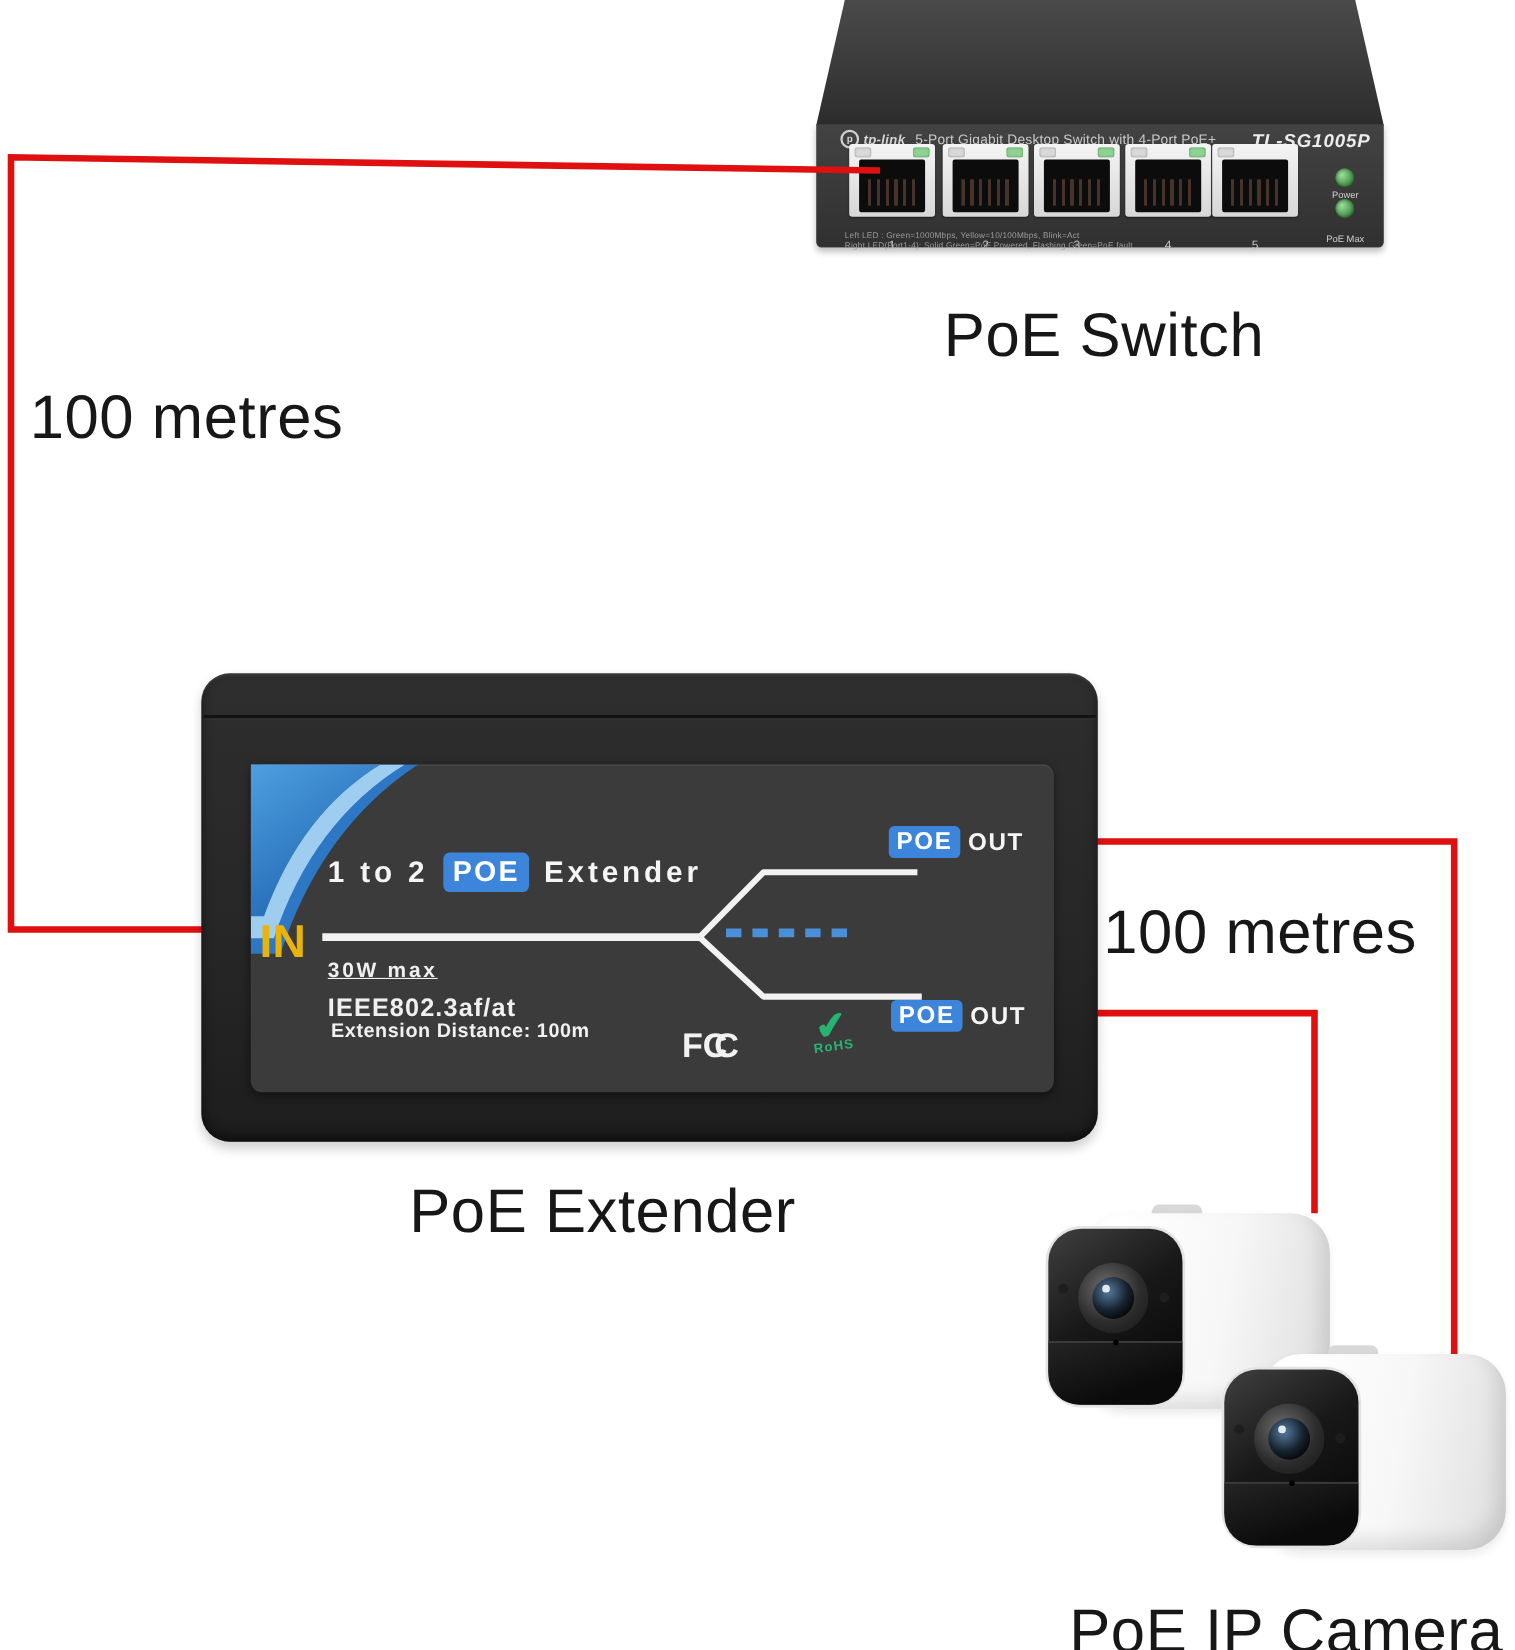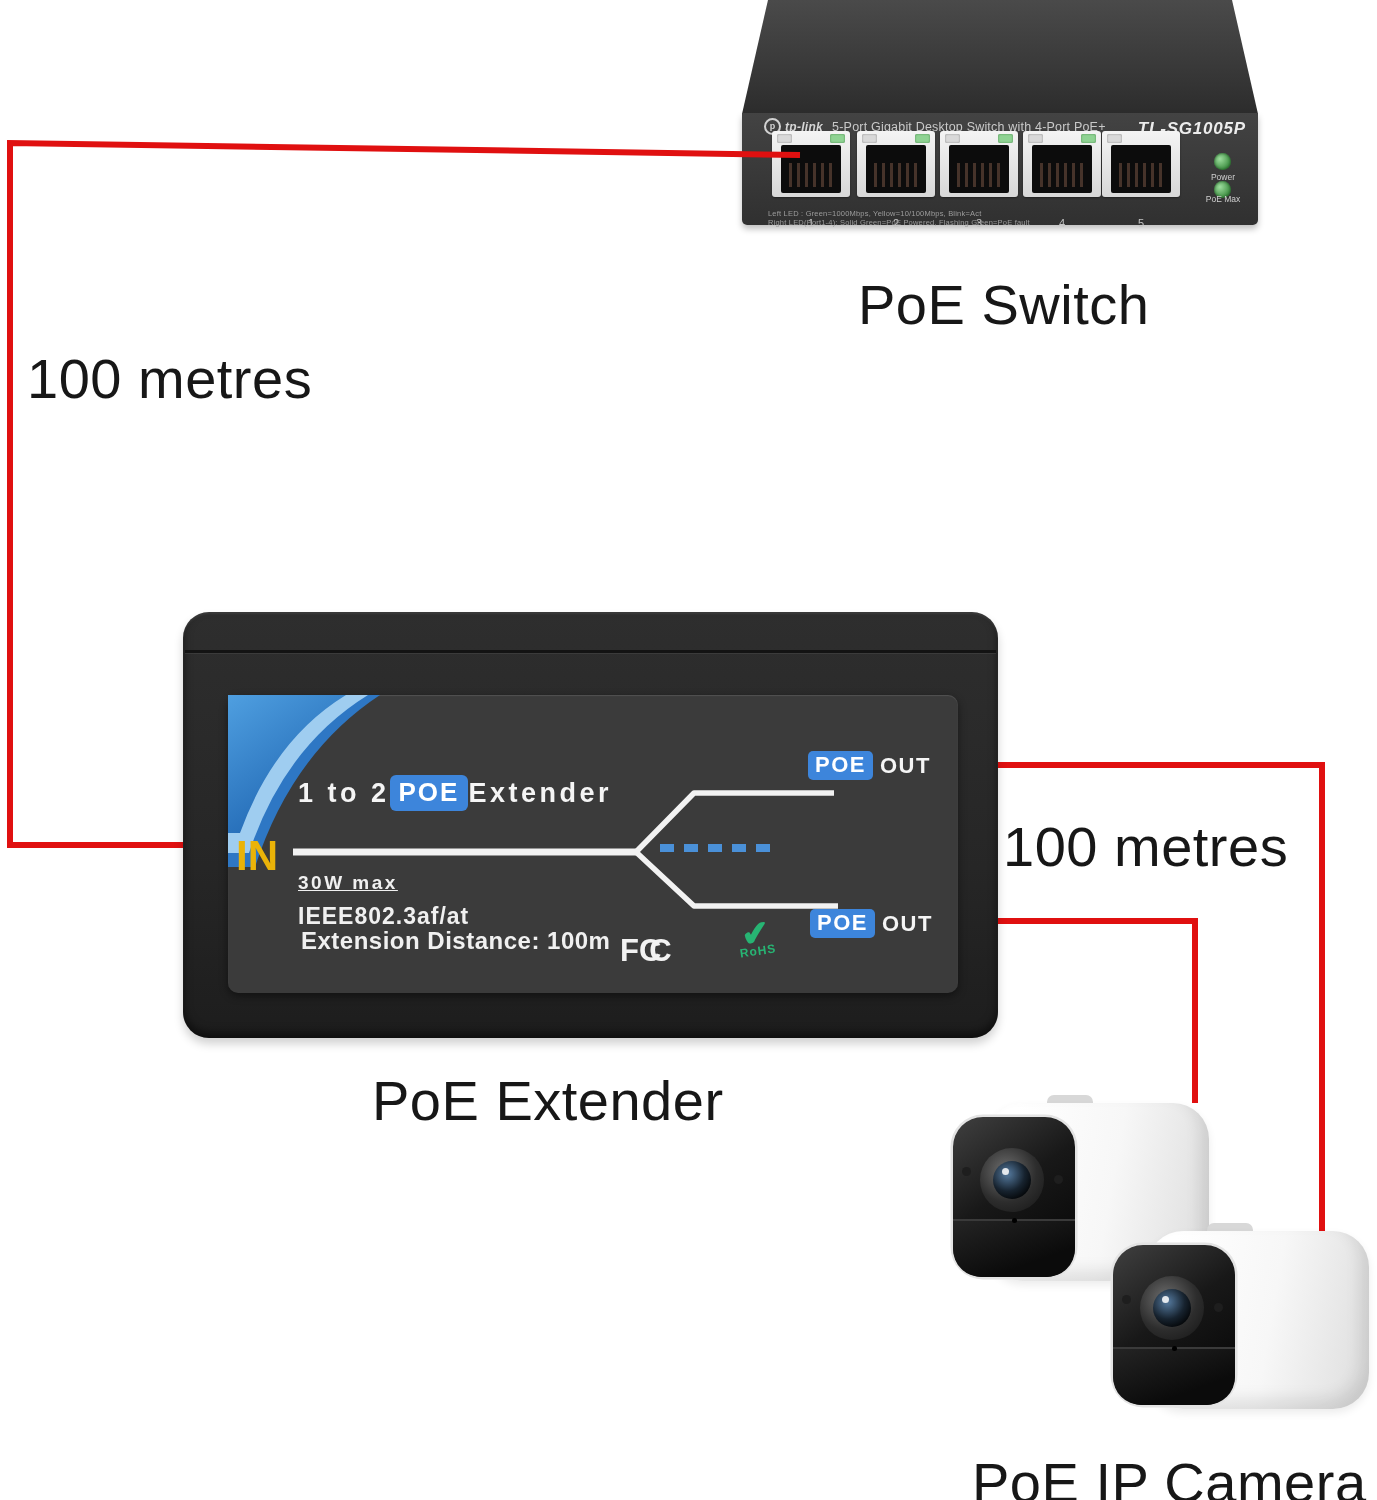--- a/index.html
+++ b/index.html
@@ -43,46 +43,46 @@
   .led.l{left:5px; background:#d9d9d9; box-shadow:inset 0 0 2px #808080;}
   .led.r{right:5px; background:#8fd393; box-shadow:inset 0 0 2px #3f7f43;}
   .jack{position:absolute; left:9px; top:14px; width:60px; height:48px; background:#0c0c0c; border-radius:2px;}
   .jack:after{content:""; position:absolute; left:8px; right:8px; top:18px; bottom:6px;
     background:repeating-linear-gradient(90deg,#46332a 0 3px,#0c0c0c 3px 8px);}
   .pnum{position:absolute; top:86px; left:0; width:100%; text-align:center; font-size:11px; color:#c4c4c4;}
   .statled{position:absolute; left:472px; width:17px; height:17px; border-radius:50%;
     background:radial-gradient(circle at 35% 35%, #9ede9e, #3e8e42 70%); box-shadow:inset 0 0 3px #1d4d20;}
   .statled.power{top:40px;} .statled.poemax{top:68px;}
   .statlbl{position:absolute; left:450px; width:62px; text-align:center; font-size:8.5px; color:#cfcfcf;}
-  .statlbl.power{top:59px;} .statlbl.poemax{top:81px;}
+  .statlbl.power{top:59px;} .statlbl.poemax{top:99px;}
   .sw-note{position:absolute; left:26px; top:97px; font-size:7.5px; line-height:8.5px; color:#9c9c9c; letter-spacing:.2px;}
 
   
   .extender{position:absolute; left:183px; top:612px; width:815px; height:426px; z-index:3;
     background:linear-gradient(180deg,#2e2e2e 0%,#262626 60%,#1d1d1d 100%); border-radius:26px;
     box-shadow:inset 0 2px 2px rgba(255,255,255,.08), inset 0 -5px 10px rgba(0,0,0,.55), 0 6px 10px rgba(0,0,0,.18);}
   .ext-seam{position:absolute; left:2px; top:38px; width:calc(100% - 4px); height:3px; background:#131313;
     box-shadow:0 1px 0 rgba(255,255,255,.07);}
   .ext-panel{position:absolute; left:45px; top:83px; width:730px; height:298px; background:#3b3b3b;
     border-radius:10px; box-shadow:inset 0 1px 1px rgba(255,255,255,.12), 0 3px 8px rgba(0,0,0,.45);}
   .ext-panel svg{position:absolute; left:0; top:0;}
-  .hd-row{position:absolute; left:70px; top:80px; display:flex; align-items:center; gap:0; color:#f5f5f5; font-weight:bold;}
+  .hd-row{position:absolute; left:70px; top:80px; display:flex; align-items:center; gap:13px; color:#f5f5f5; font-weight:bold;}
   .hd-pre,.hd-suf{font-size:27px; letter-spacing:3.5px; white-space:nowrap;}
   .poe-badge{background:#3d85db; color:#ffffff; font-weight:bold; font-size:26px; padding:2px 9px 3px;
     border-radius:6px; letter-spacing:2px;}
   .out{position:absolute; display:flex; align-items:center; gap:7px;}
   .out .poe-badge{font-size:22px; padding:1px 7px 2px; border-radius:5px; letter-spacing:1.5px;}
   .out-txt{color:#f5f5f5; font-weight:bold; font-size:22px; letter-spacing:1.5px;}
   .out.top{left:580px; top:56px;}
   .out.bottom{left:582px; top:214px;}
   .in-lbl{position:absolute; left:8px; top:144px; color:#eab308; font-weight:bold; font-size:42px; line-height:34px;}
   .spec{position:absolute; color:#f0f0f0; font-weight:bold; white-space:nowrap;}
   .spec.power{left:70px; top:177px; font-size:19px; letter-spacing:2.5px;text-decoration:underline;}
   .spec.std{left:70px; top:208px; font-size:23px; letter-spacing:1px;}
-  .spec.dist{left:73px; top:232px; font-size:24px; letter-spacing:.5px;}
+  .spec.dist{left:73px; top:232px; font-size:18px; letter-spacing:.5px;}
   .fcc{position:absolute; left:392px; top:238px; color:#f2f2f2; font-size:31px; font-weight:bold; letter-spacing:0;}
   .fcc .c2{margin-left:-12px;}
   .rohs{position:absolute; left:510px; top:224px; color:#27b473; text-align:center; transform:rotate(-8deg);}
   .rohs-check{font-size:34px; font-weight:bold; line-height:28px;}
   .rohs-txt{font-size:12px; font-weight:bold; letter-spacing:1px; margin-top:-3px;}
 
   
   .camera{position:absolute; width:266px; height:196px; z-index:3;}
   .cam1{left:945px; top:1093px;}
   .cam2{left:1105px; top:1221px;}

